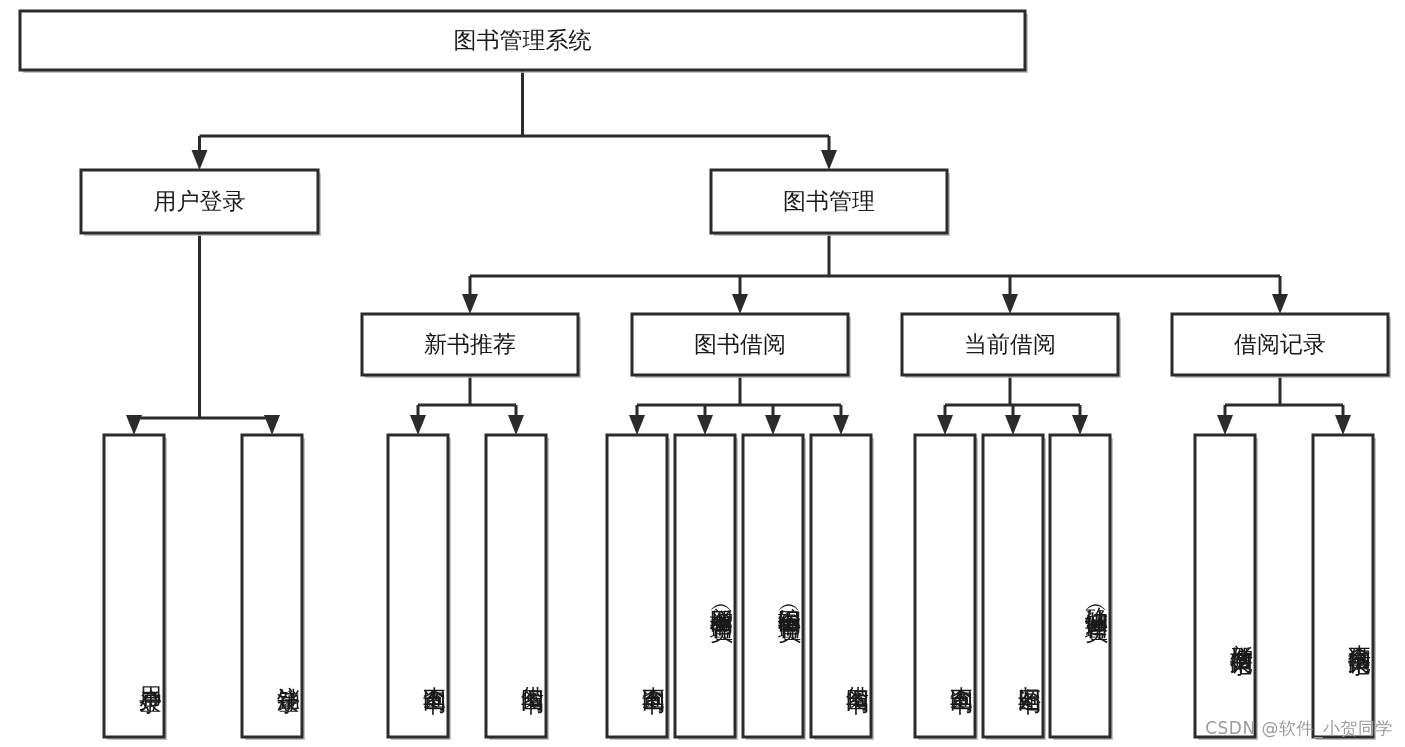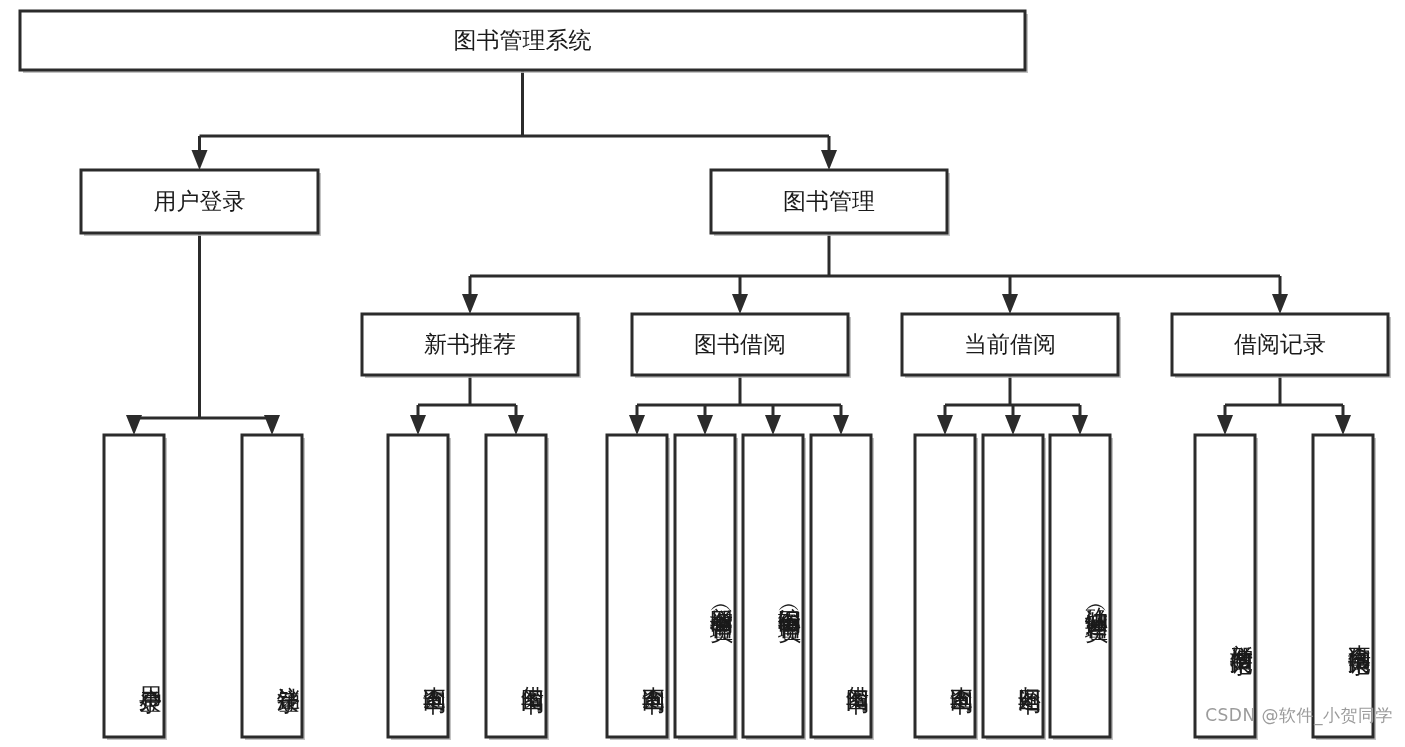--- a/index.html
+++ b/index.html
@@ -68,21 +68,21 @@
     text-align: center;
     display: flex;
     align-items: flex-start;
     justify-content: center;
     pointer-events: none;
     user-select: none;
   }
   .watermark {
     position: absolute;
     right: 12px;
-    bottom: 20px;
+    bottom: 7px;
     font-family: "DejaVu Sans", "Liberation Sans", sans-serif;
     font-size: 17px;
     color: #9b9b9b;
     letter-spacing: 0.5px;
     white-space: nowrap;
   }
 </style>
 </head>
 <body>
 

